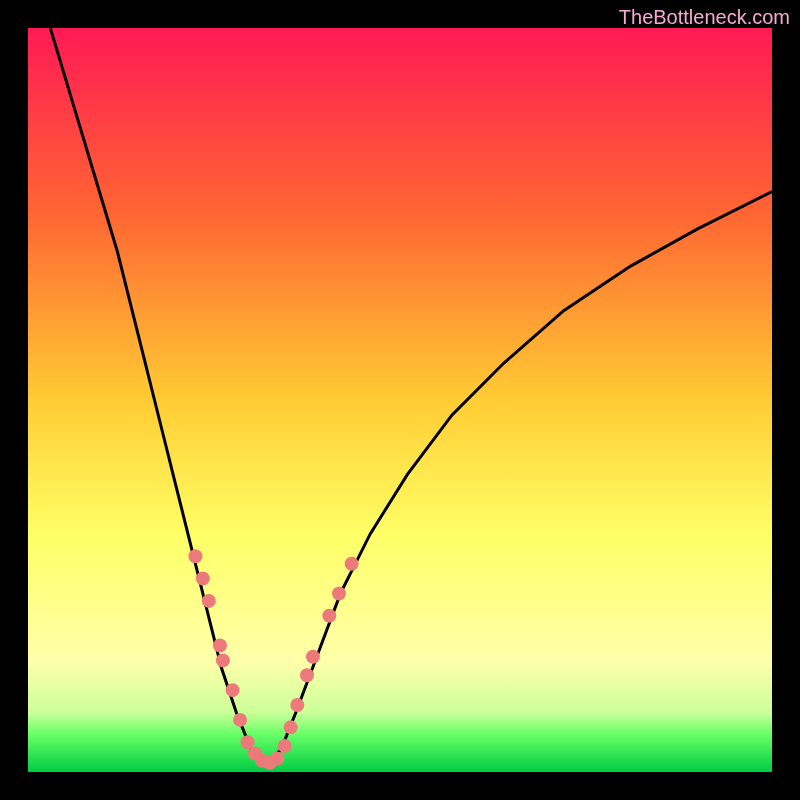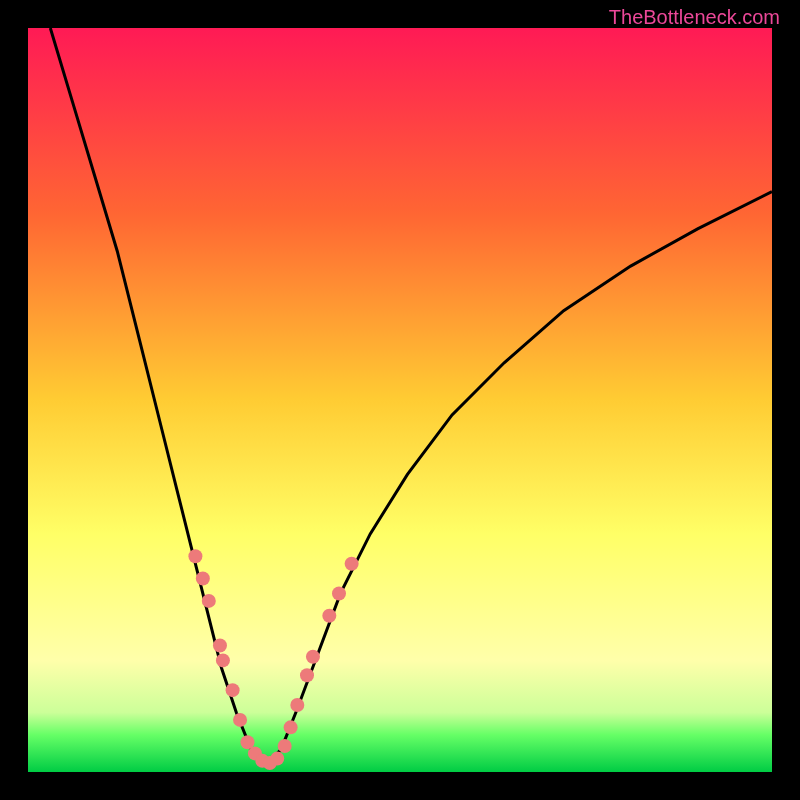--- a/index.html
+++ b/index.html
@@ -14,22 +14,22 @@
     .chart-container {
       position: absolute;
       top: 28px;
       left: 28px;
       width: 744px;
       height: 744px;
     }
     .watermark {
       position: absolute;
       top: 6px;
-      right: 20px;
-      color: #ec4899;
+      right: 10px;
+      color: #f9a8d4;
       font-size: 20px;
       font-family: Arial, sans-serif;
       z-index: 10;
     }
   </style>
 </head>
 <body>
 
 <div class="watermark">TheBottleneck.com</div>
 

